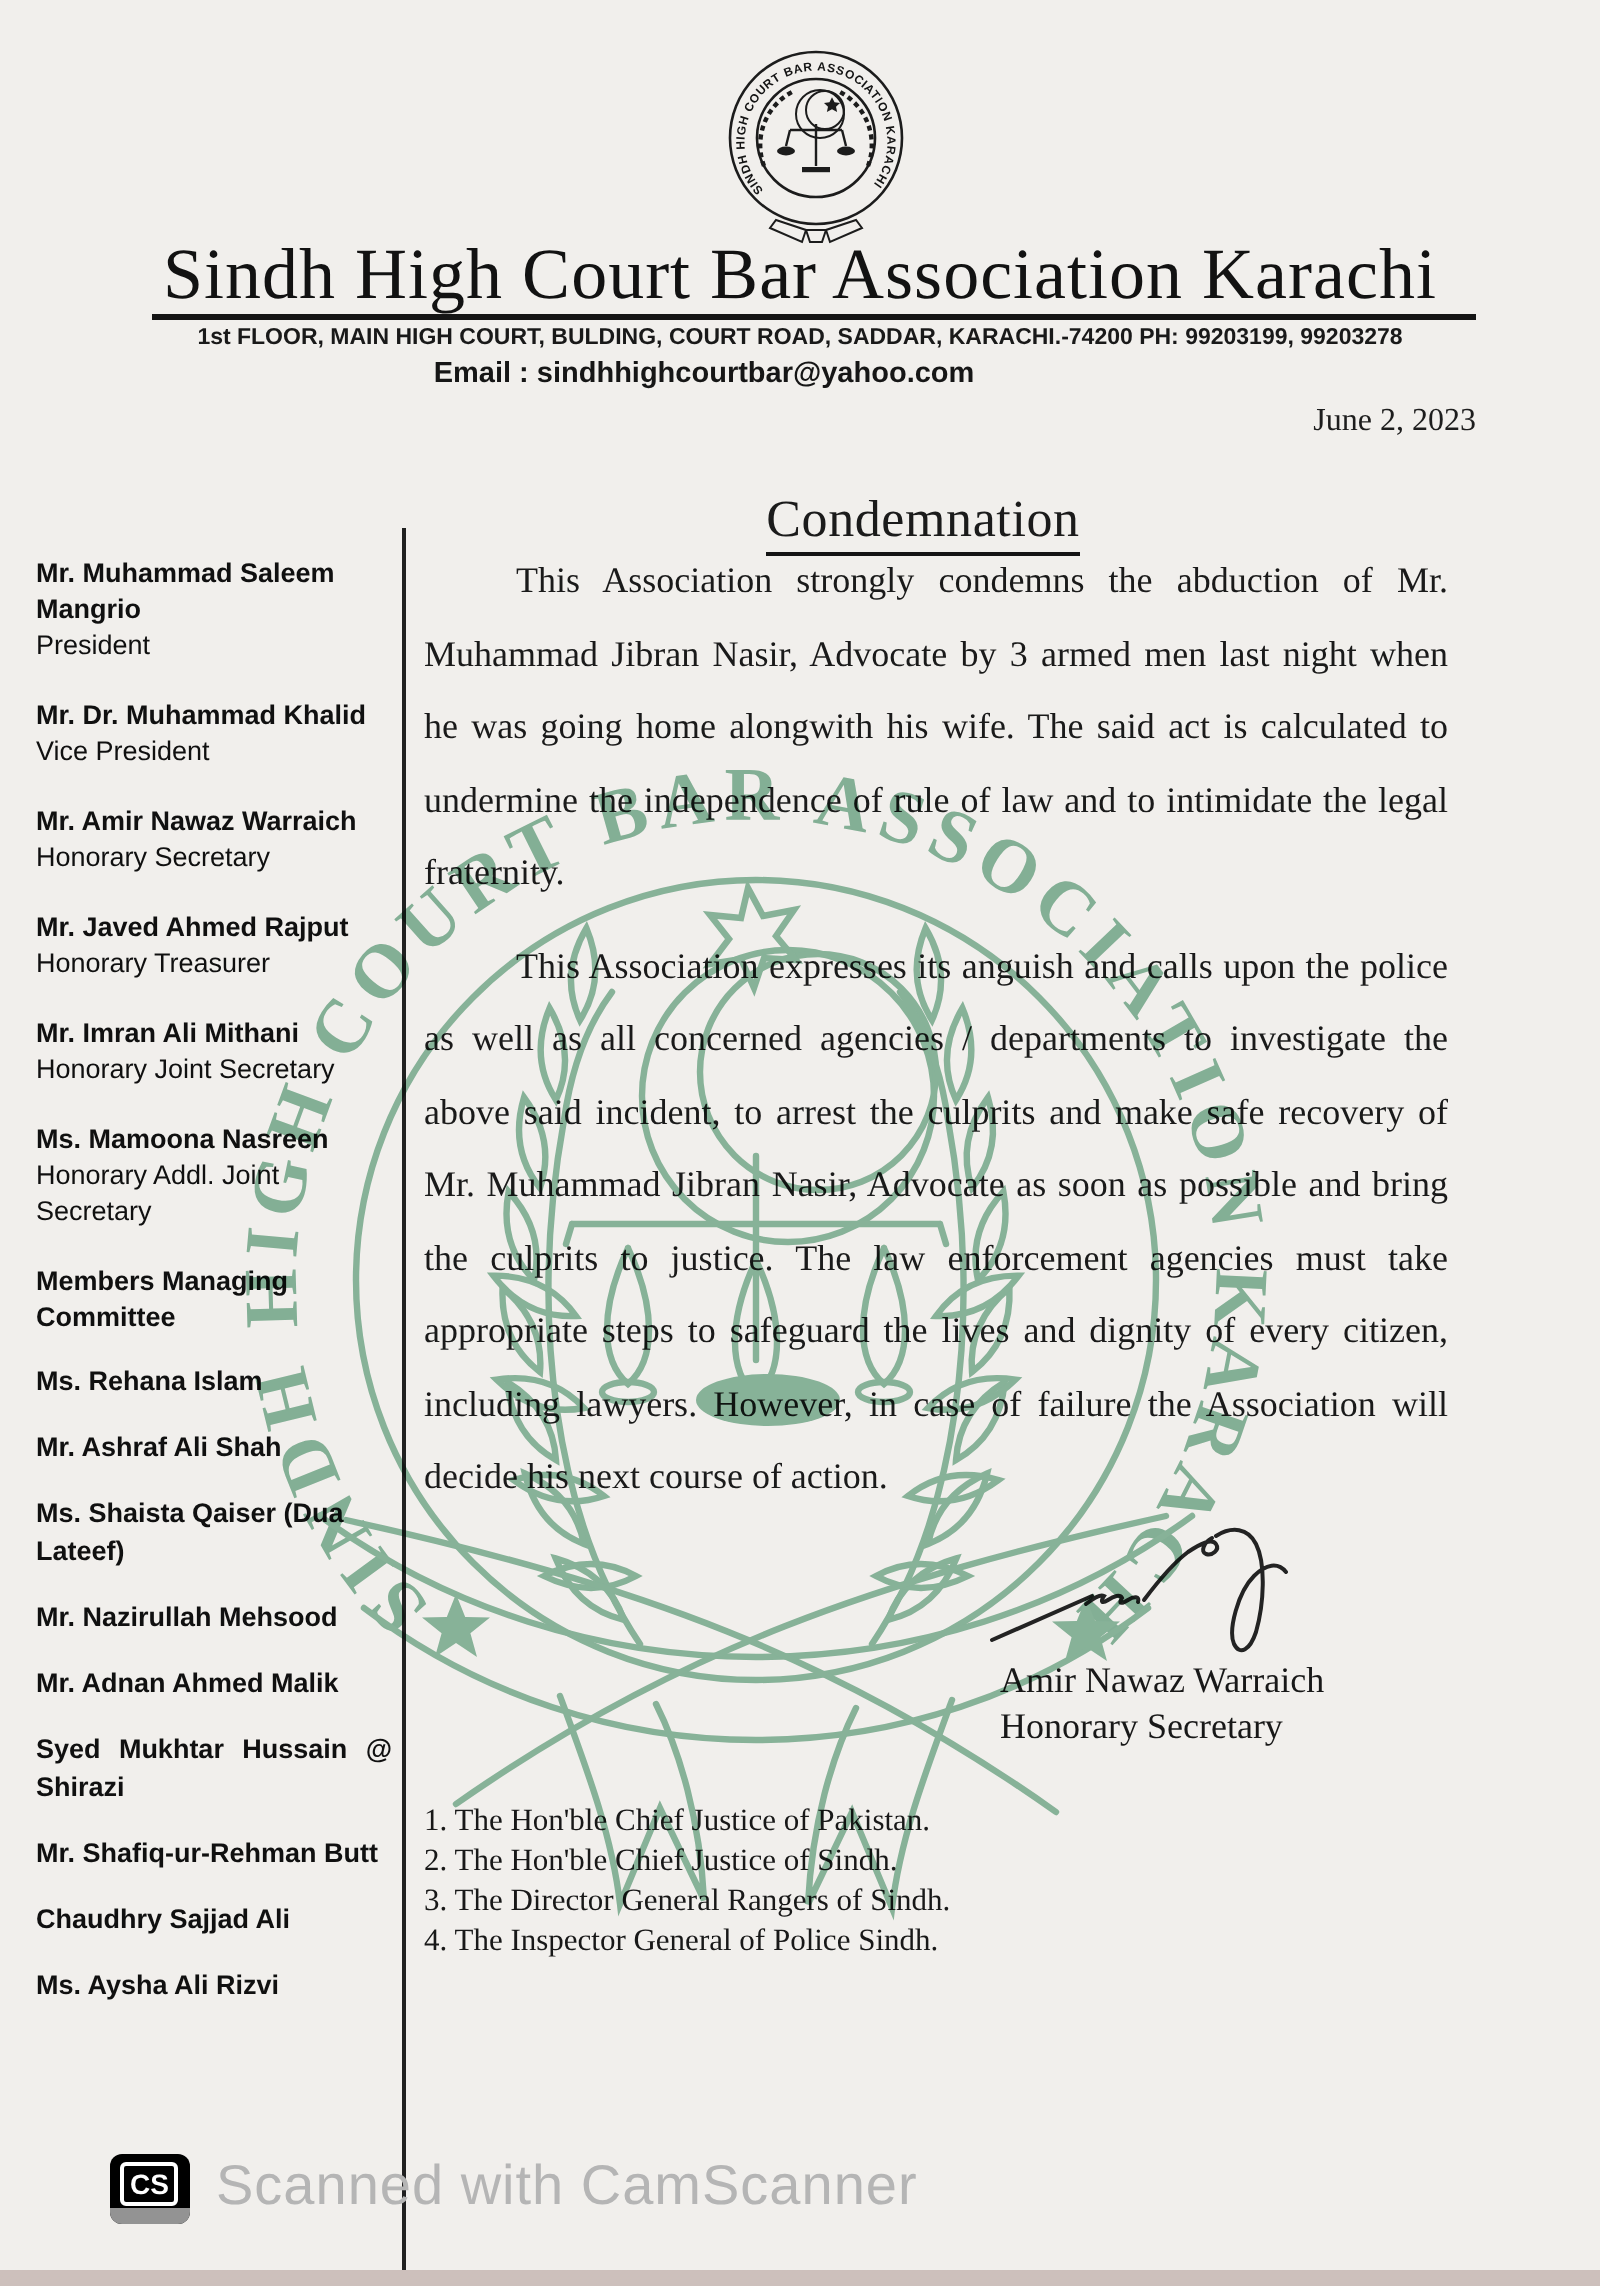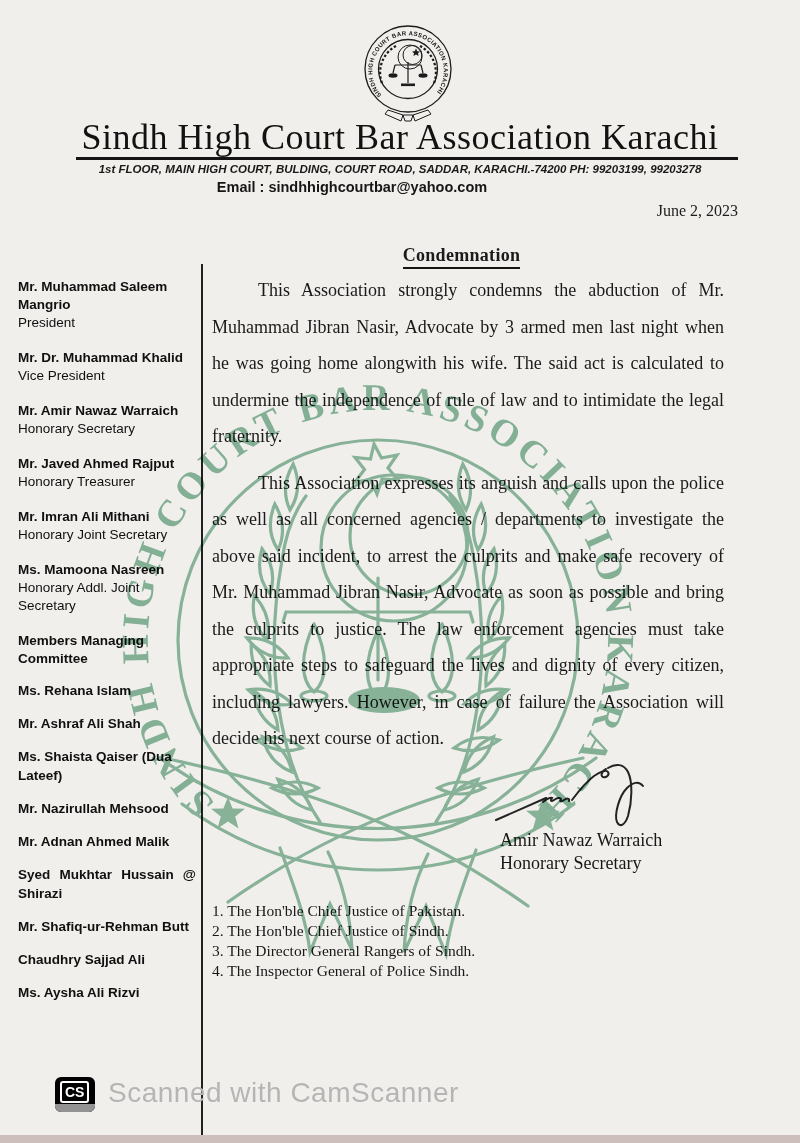--- a/index.html
+++ b/index.html
@@ -15,34 +15,34 @@
   .logo{position:absolute;left:350px;top:20px;width:116px;height:102px;}
   .org-title{
     position:absolute;left:0;top:116px;width:800px;text-align:center;
     font-family:"Liberation Serif",serif;font-size:36px;font-weight:400;
     letter-spacing:0.5px;color:#121212;white-space:nowrap;
   }
   .title-rule{position:absolute;left:76px;top:157px;width:662px;height:3px;background:#151515;}
   .org-address{
     position:absolute;left:0;top:163px;width:800px;text-align:center;
     font-family:"Liberation Sans",sans-serif;font-size:11.5px;font-weight:700;
-    color:#191919;letter-spacing:0px;font-style:italic;
+    color:#191919;letter-spacing:0px;
   }
   .org-email{
     position:absolute;left:0;top:179px;width:704px;text-align:center;
     font-family:"Liberation Sans",sans-serif;font-size:14.5px;font-weight:700;color:#161616;
   }
   .date-line{
     position:absolute;right:62px;top:202px;font-size:16px;color:#1d1d1d;
   }
   .subject{
     position:absolute;left:212px;top:245px;width:512px;text-align:center;
   }
   .subject span{
-    display:inline-block;margin-right:13px;font-size:18px;font-weight:700;
+    display:inline-block;margin-right:13px;font-size:26px;font-weight:400;
     border-bottom:2.2px solid #151515;padding-bottom:1px;letter-spacing:0.3px;
   }
   
   .sidebar{
     position:absolute;left:18px;top:278px;width:178px;
     font-family:"Liberation Sans",sans-serif;font-size:13.5px;color:#101010;
   }
   .officer{margin-bottom:17px;line-height:18px;}
   .officer .nm{font-weight:700;}
   .officer .rl{font-weight:400;}

